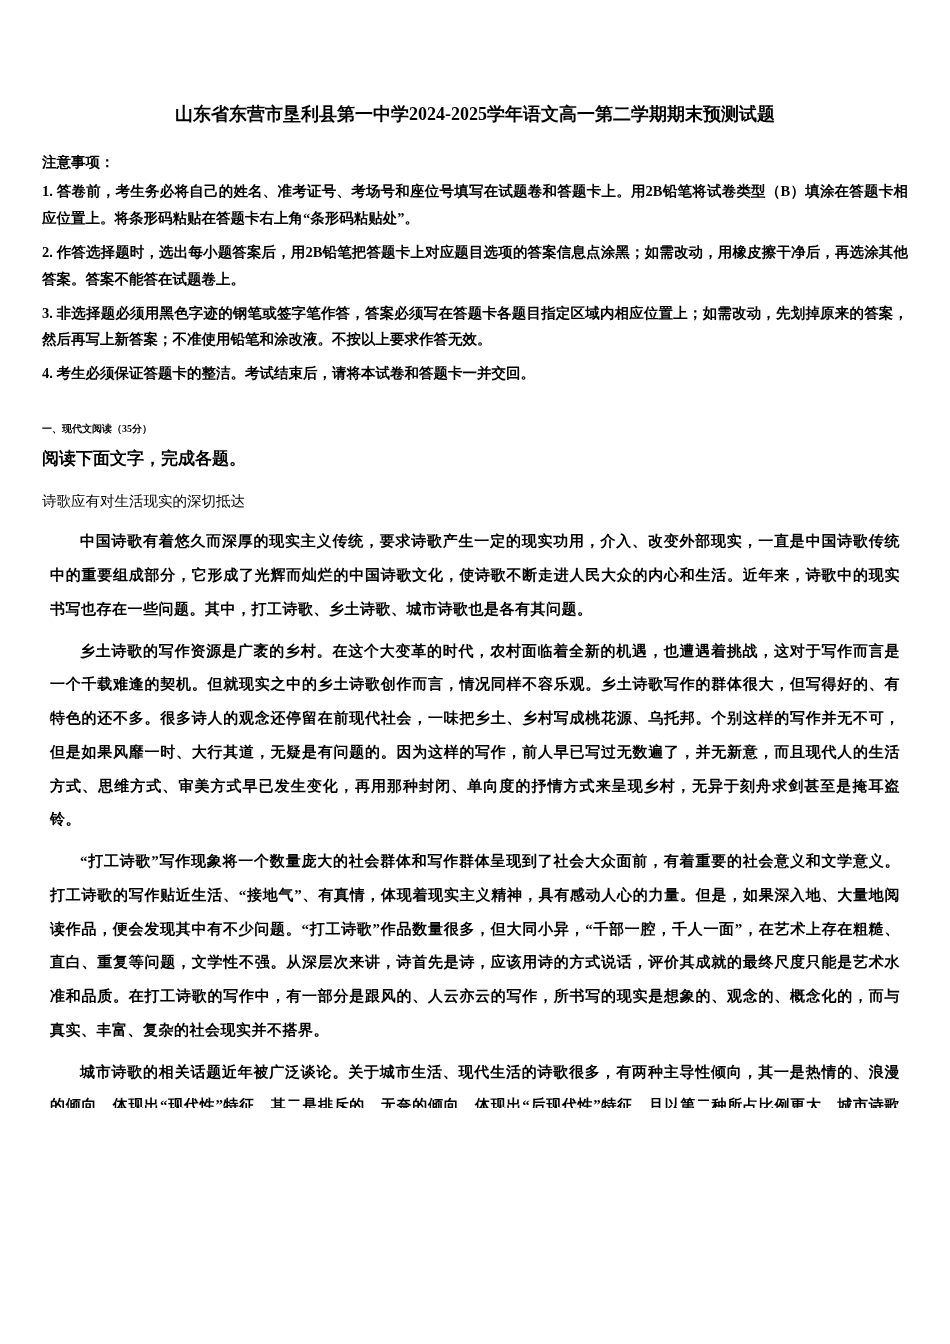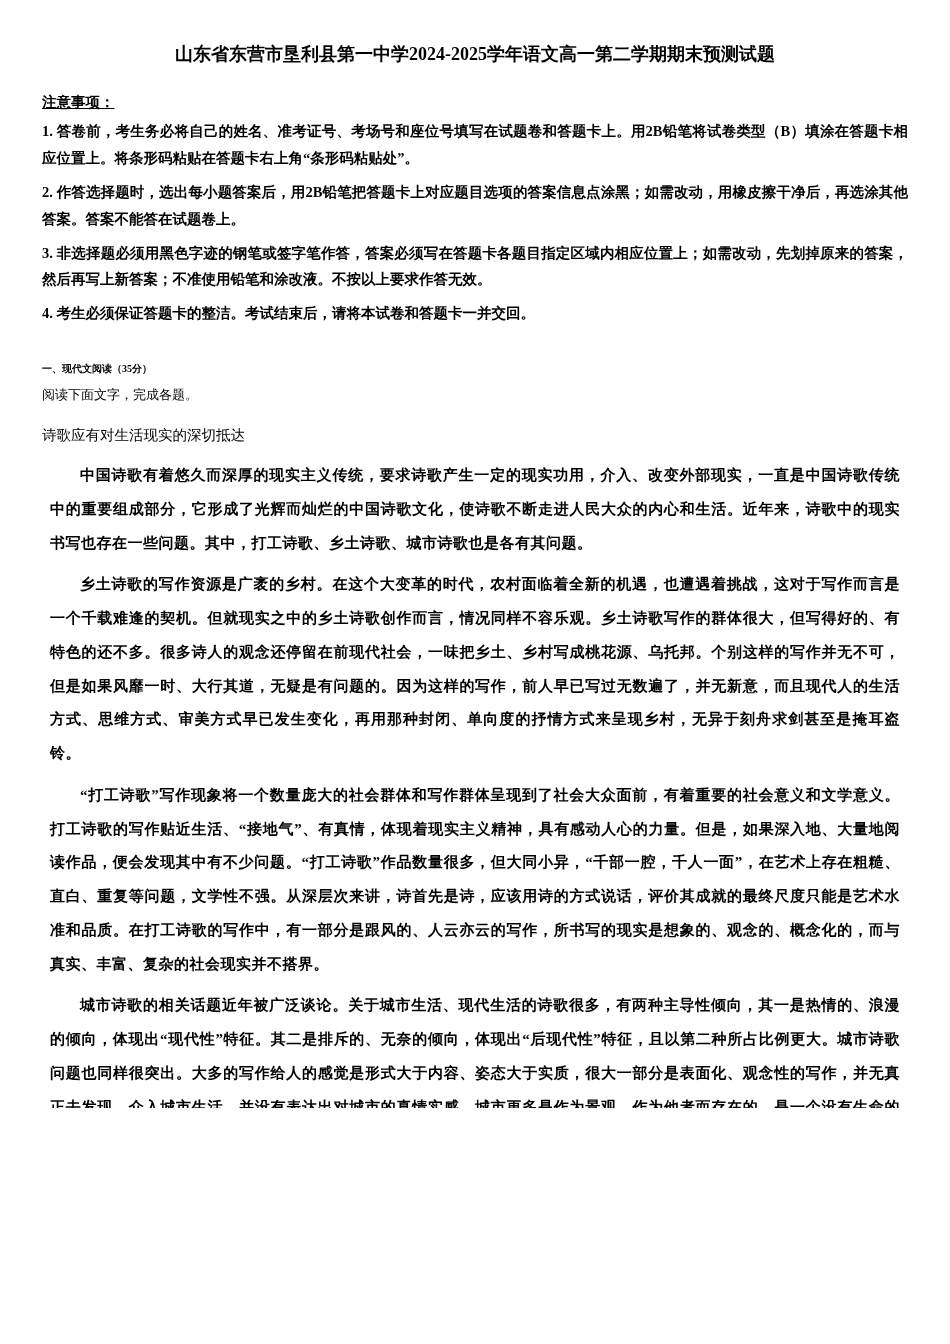--- a/index.html
+++ b/index.html
@@ -3,55 +3,54 @@
 <meta charset="utf-8">
 <style>
   html, body { margin: 0; padding: 0; background: #ffffff; }
   .page {
     position: relative;
     width: 950px;
     height: 1108px;
     margin: 0 auto;
     background: #ffffff;
     box-sizing: border-box;
-    padding: 42px 42px 0 42px;
+    padding: 102px 42px 0 42px;
     font-family: "Liberation Serif", "DejaVu Sans", serif;
     color: #000000;
     overflow: hidden;
   }
   .doc-title {
     font-size: 18px;
     font-weight: bold;
     text-align: center;
     margin: 0 0 24px 0;
     line-height: 1.4;
   }
   .notice-heading {
     font-size: 14.5px;
     font-weight: bold;
     margin: 0 0 4px 0;
     line-height: 1.6;
-    text-decoration: underline;
   }
   .notice-item {
     font-size: 14.5px;
     font-weight: bold;
     margin: 0 0 7px 0;
     line-height: 1.85;
     text-align: justify;
   }
   .section-heading {
     font-size: 10px;
     font-weight: bold;
     margin: 34px 0 8px 0;
     line-height: 1.6;
   }
   .instruction {
-    font-size: 13px;
-    font-weight: normal;
+    font-size: 17px;
+    font-weight: bold;
     margin: 0 0 18px 0;
     line-height: 1.6;
   }
   .essay-title {
     font-size: 14.5px;
     font-weight: normal;
     margin: 0 0 12px 0;
     line-height: 1.6;
   }
   .essay-para {

